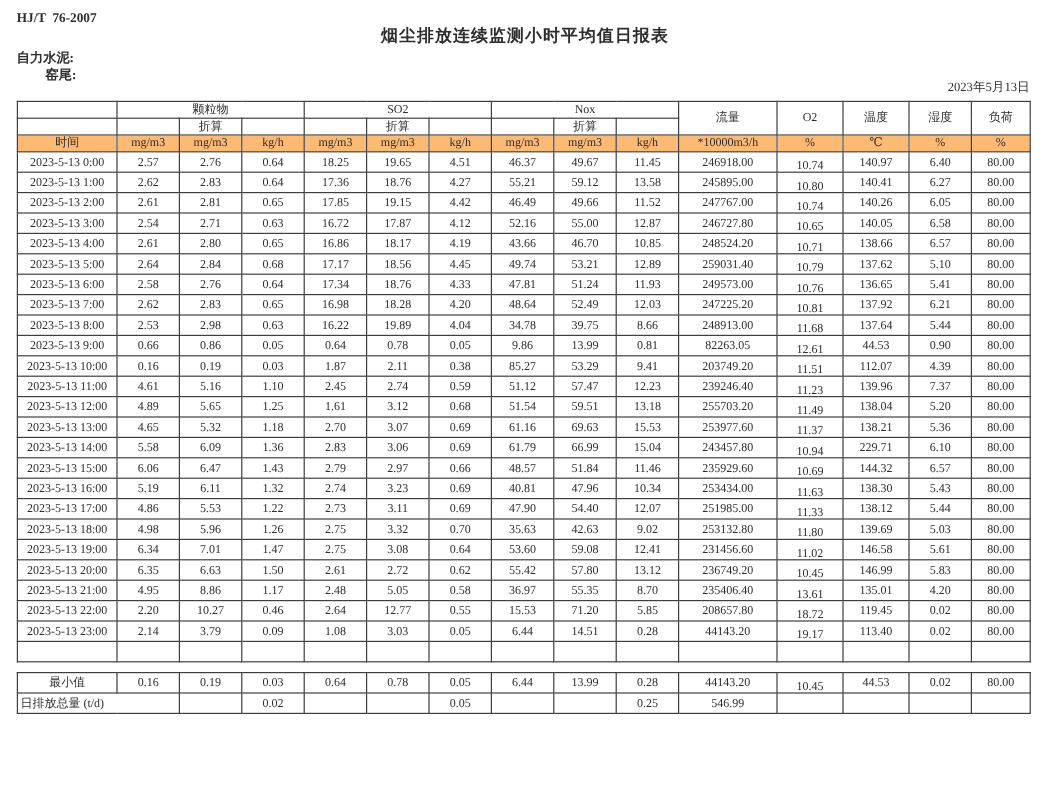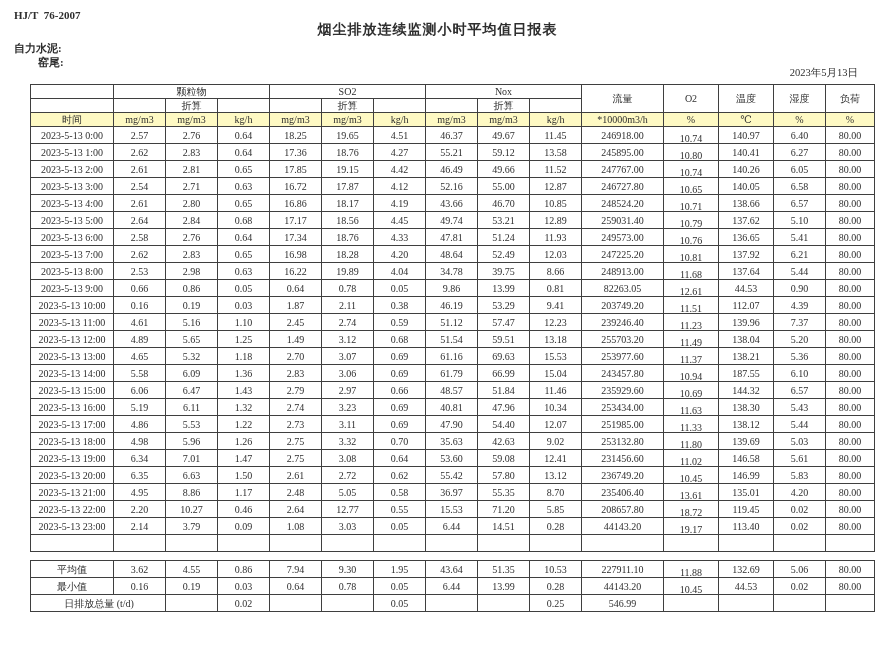--- a/index.html
+++ b/index.html
@@ -8,33 +8,33 @@
     font-family:"Liberation Serif","DejaVu Serif",serif;
     color:#2e2e2e;
   }
   .page { position:absolute; inset:0; }
   .std-code { position:absolute; left:14px; top:9px; font-weight:bold; font-size:11px; white-space:pre; }
   .doc-title { position:absolute; left:0; top:21px; width:875px; text-align:center; font-weight:bold; font-size:14px; letter-spacing:1px; }
   .company { position:absolute; left:14px; top:41px; font-weight:bold; font-size:11px; }
   .location { position:absolute; left:14px; top:55px; font-weight:bold; font-size:11px;margin-left:24px; }
   .rpt-date { position:absolute; right:17px; top:66px; font-size:10.5px;text-align:right; }
 
-  .tables { position:absolute; left:30px; top:84px; width:844px; }
+  .tables { position:absolute; left:14px; top:84px; width:844px; }
   table { border-collapse:collapse; table-layout:fixed; width:844px; }
   td {
     border:1px solid #3f3f3f; text-align:center; padding:0;
     font-size:10px; height:16px; line-height:15px;
     overflow:hidden; white-space:nowrap;
   }
   thead td { height:13px; line-height:13px; font-size:10px; }
-  tr.unit-row td { background:#fef9c3; }
+  tr.unit-row td { background:#fdba74; }
   td.o2 { vertical-align:bottom; }
   td.o2 > span { position:relative; top:3px; display:inline-block; }
   .summary-table { margin-top:8px; }
-  td.dt-label { text-align:center; padding-left:2px; }
+  td.dt-label { text-align:left; padding-left:2px; }
 
   .footer { margin-top:7px; font-size:10px; line-height:13px; }
 </style>
 </head>
 <body>
 
 <div class="page">
   <div class="std-code">HJ/T  76-2007</div>
   <div class="doc-title">烟尘排放连续监测小时平均值日报表</div>
   <div class="company">自力水泥:</div>
@@ -274,21 +274,21 @@
             <td>80.00</td>
           </tr>
           <tr>
             <td>2023-5-13 10:00</td>
             <td>0.16</td>
             <td>0.19</td>
             <td>0.03</td>
             <td>1.87</td>
             <td>2.11</td>
             <td>0.38</td>
-            <td>46.19</td>
+            <td>85.27</td>
             <td>53.29</td>
             <td>9.41</td>
             <td>203749.20</td>
             <td class="o2"><span>11.51</span></td>
             <td>112.07</td>
             <td>4.39</td>
             <td>80.00</td>
           </tr>
           <tr>
             <td>2023-5-13 11:00</td>
@@ -305,21 +305,21 @@
             <td class="o2"><span>11.23</span></td>
             <td>139.96</td>
             <td>7.37</td>
             <td>80.00</td>
           </tr>
           <tr>
             <td>2023-5-13 12:00</td>
             <td>4.89</td>
             <td>5.65</td>
             <td>1.25</td>
-            <td>1.49</td>
+            <td>1.61</td>
             <td>3.12</td>
             <td>0.68</td>
             <td>51.54</td>
             <td>59.51</td>
             <td>13.18</td>
             <td>255703.20</td>
             <td class="o2"><span>11.49</span></td>
             <td>138.04</td>
             <td>5.20</td>
             <td>80.00</td>
@@ -347,21 +347,21 @@
             <td>6.09</td>
             <td>1.36</td>
             <td>2.83</td>
             <td>3.06</td>
             <td>0.69</td>
             <td>61.79</td>
             <td>66.99</td>
             <td>15.04</td>
             <td>243457.80</td>
             <td class="o2"><span>10.94</span></td>
-            <td>187.55</td>
+            <td>229.71</td>
             <td>6.10</td>
             <td>80.00</td>
           </tr>
           <tr>
             <td>2023-5-13 15:00</td>
             <td>6.06</td>
             <td>6.47</td>
             <td>1.43</td>
             <td>2.79</td>
             <td>2.97</td>
@@ -544,37 +544,20 @@
           <col style="width:52px">
           <col style="width:52px">
         <col style="width:82px">
           <col style="width:55px">
           <col style="width:55px">
         <col style="width:52px">
           <col style="width:49px">
       </colgroup>
       <tbody id="summary-rows">
           <tr>
-            <td>平均值</td>
-            <td>3.62</td>
-            <td>4.55</td>
-            <td>0.86</td>
-            <td>7.94</td>
-            <td>9.30</td>
-            <td>1.95</td>
-            <td>43.64</td>
-            <td>51.35</td>
-            <td>10.53</td>
-            <td>227911.10</td>
-            <td class="o2"><span>11.88</span></td>
-            <td>132.69</td>
-            <td>5.06</td>
-            <td>80.00</td>
-          </tr>
-          <tr>
             <td>最小值</td>
             <td>0.16</td>
             <td>0.19</td>
             <td>0.03</td>
             <td>0.64</td>
             <td>0.78</td>
             <td>0.05</td>
             <td>6.44</td>
             <td>13.99</td>
             <td>0.28</td>

